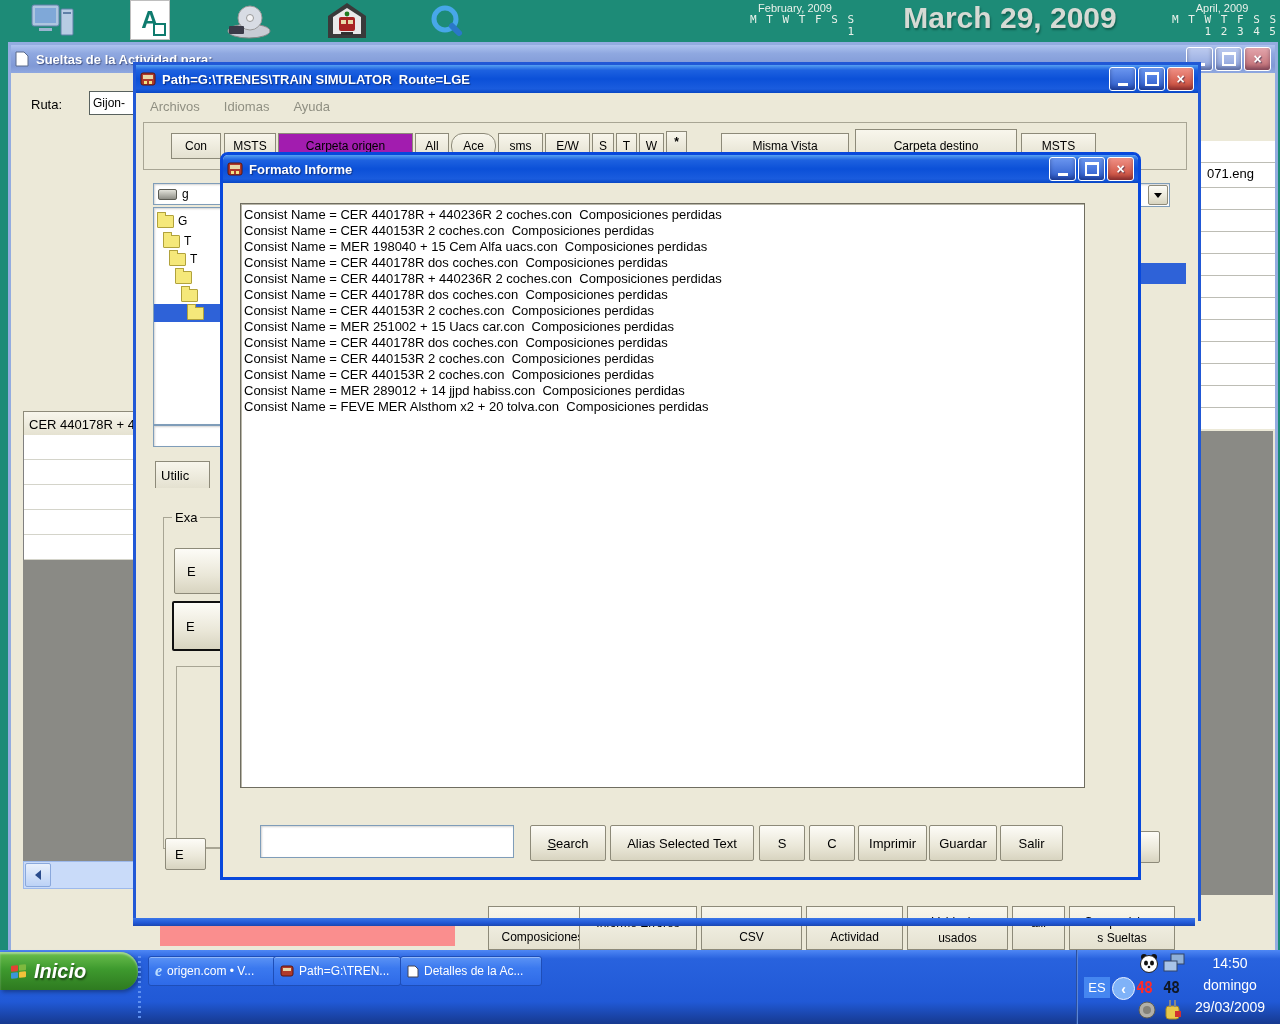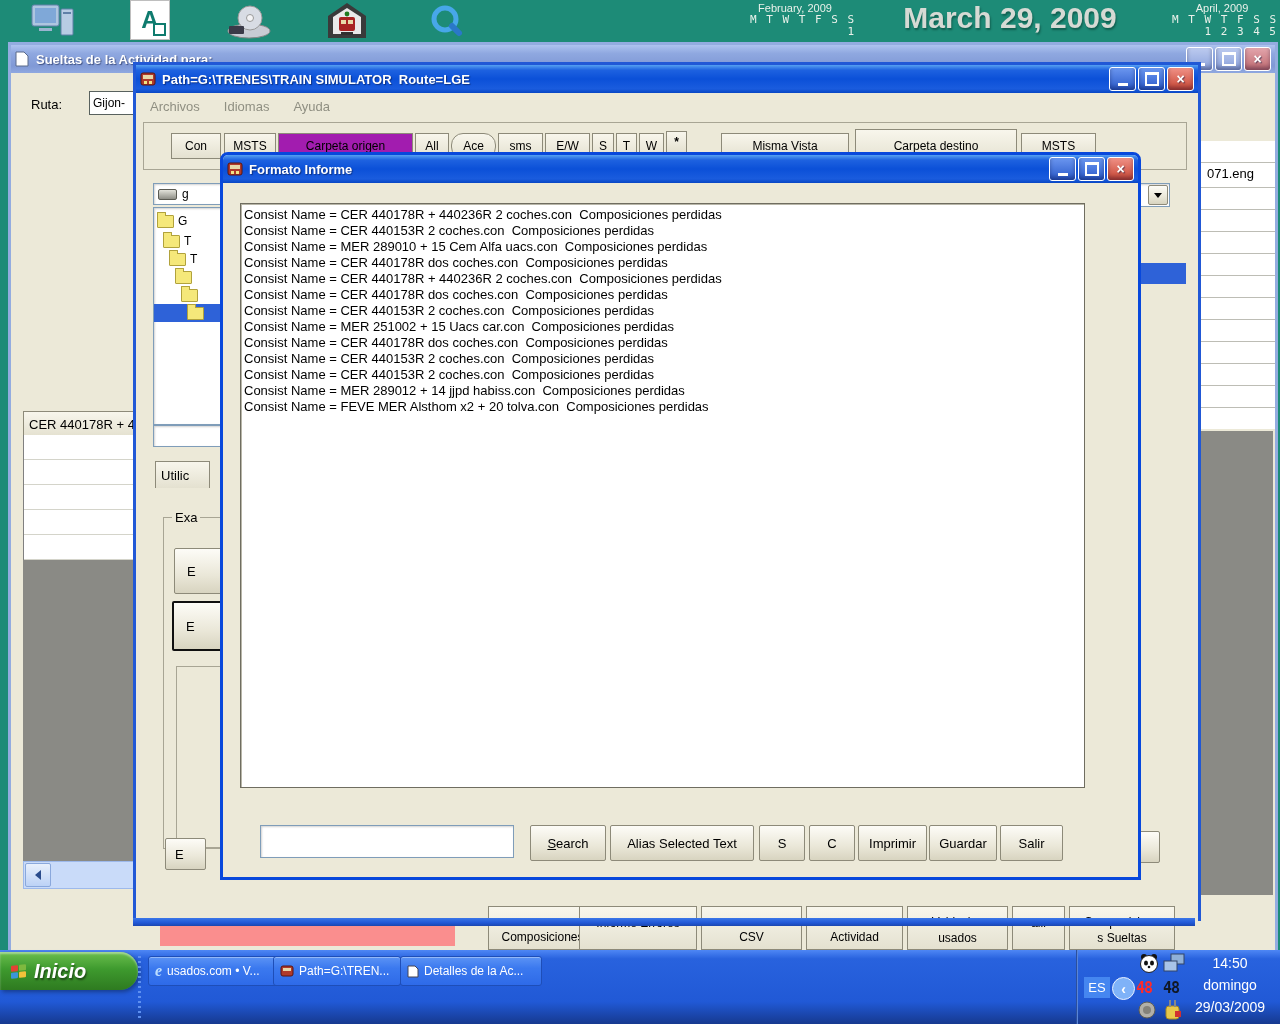--- a/index.html
+++ b/index.html
@@ -299,21 +299,21 @@
       <span>Formato Informe</span>
       <div style="margin-left:auto;display:flex;">
         <div class="ctrl b"><div class="min-glyph"></div></div>
         <div class="ctrl b"><div class="max-glyph"></div></div>
         <div class="ctrl r">×</div>
       </div>
     </div>
     <div class="abs" style="left:17px;top:48px;width:843px;height:580px;background:#fff;border:1px solid #6F6D60;box-shadow:inset 1px 1px 0 #B8B6A8;padding-top:3px;">
       <div class="line">Consist Name = CER 440178R + 440236R 2 coches.con  Composiciones perdidas</div>
       <div class="line">Consist Name = CER 440153R 2 coches.con  Composiciones perdidas</div>
-      <div class="line">Consist Name = MER 289010 + 15 Cem Alfa uacs.con  Composiciones perdidas</div>
+      <div class="line">Consist Name = MER 198040 + 15 Cem Alfa uacs.con  Composiciones perdidas</div>
       <div class="line">Consist Name = CER 440178R dos coches.con  Composiciones perdidas</div>
       <div class="line">Consist Name = CER 440178R + 440236R 2 coches.con  Composiciones perdidas</div>
       <div class="line">Consist Name = CER 440178R dos coches.con  Composiciones perdidas</div>
       <div class="line">Consist Name = CER 440153R 2 coches.con  Composiciones perdidas</div>
       <div class="line">Consist Name = MER 251002 + 15 Uacs car.con  Composiciones perdidas</div>
       <div class="line">Consist Name = CER 440178R dos coches.con  Composiciones perdidas</div>
       <div class="line">Consist Name = CER 440153R 2 coches.con  Composiciones perdidas</div>
       <div class="line">Consist Name = CER 440153R 2 coches.con  Composiciones perdidas</div>
       <div class="line">Consist Name = MER 289012 + 14 jjpd habiss.con  Composiciones perdidas</div>
       <div class="line">Consist Name = FEVE MER Alsthom x2 + 20 tolva.con  Composiciones perdidas</div>
@@ -337,21 +337,21 @@
         <div style="width:7px;height:6px;background:#E34234;margin:0.5px;border-radius:1px;"></div>
         <div style="width:7px;height:6px;background:#7EB93F;margin:0.5px;border-radius:1px;"></div>
         <div style="width:7px;height:6px;background:#3D95D8;margin:0.5px;border-radius:1px;"></div>
         <div style="width:7px;height:6px;background:#F3C23A;margin:0.5px;border-radius:1px;"></div>
       </div>
       <span style="color:#fff;font-size:20px;font-weight:bold;font-style:italic;text-shadow:1px 2px 2px rgba(0,0,0,.5);">Inicio</span>
     </div>
     <div class="abs" style="left:138px;top:6px;width:3px;height:62px;background:repeating-linear-gradient(180deg,#5E90F0 0 2px,transparent 2px 5px);"></div>
     <div class="abs task" style="left:148px;top:6px;width:118px;height:28px;">
       <span style="font-family:'Liberation Serif',serif;font-style:italic;font-weight:bold;font-size:16px;color:#BBDDFF;">e</span>
-      <span>usados.com • V...</span>
+      <span>origen.com • V...</span>
     </div>
     <div class="abs task" style="left:273px;top:6px;width:114px;height:28px;">
       <svg width="14" height="14">
           <rect x="1" y="2" width="12" height="10" rx="2" fill="#B03A2A" stroke="#5A1510"></rect>
           <rect x="3" y="4" width="8" height="3" fill="#E8D8A8"></rect>
         </svg>
       <span>Path=G:\TREN...</span>
     </div>
     <div class="abs task" style="left:400px;top:6px;width:128px;height:28px;">
       <svg width="12" height="13">

